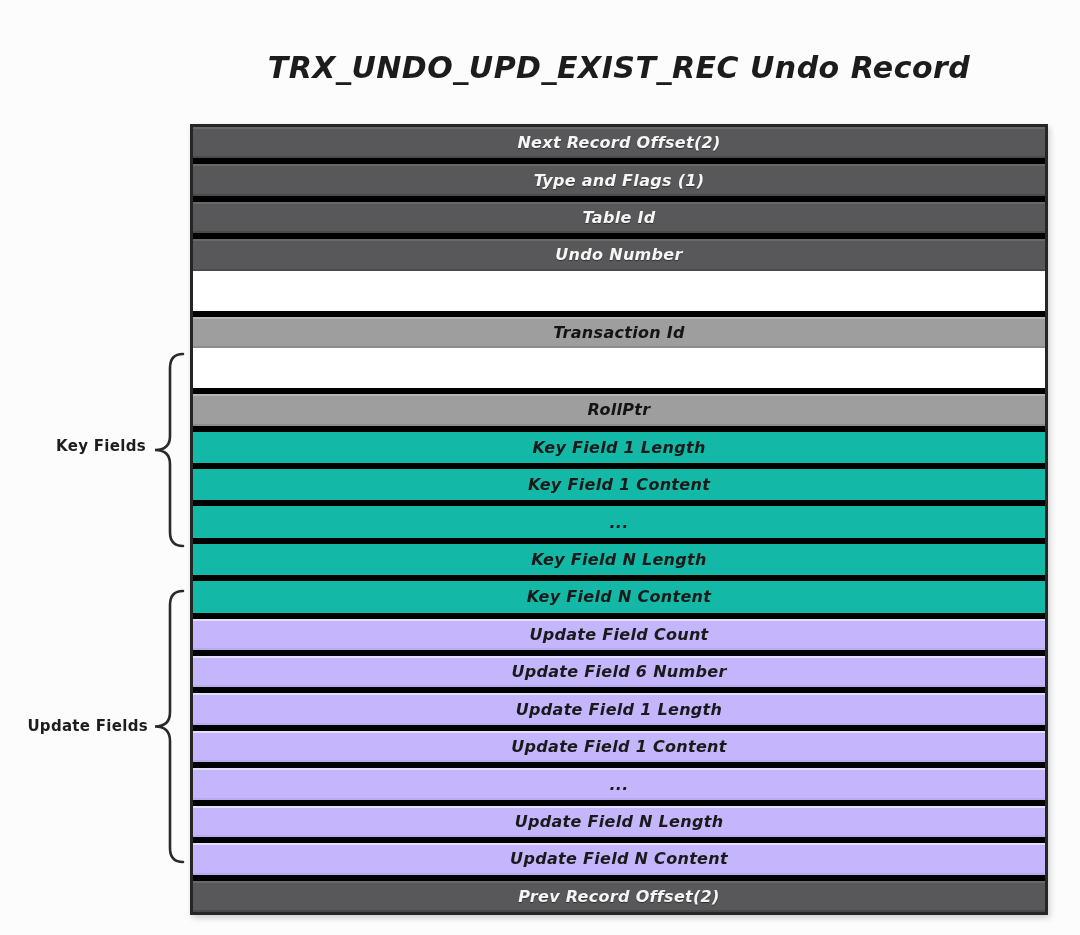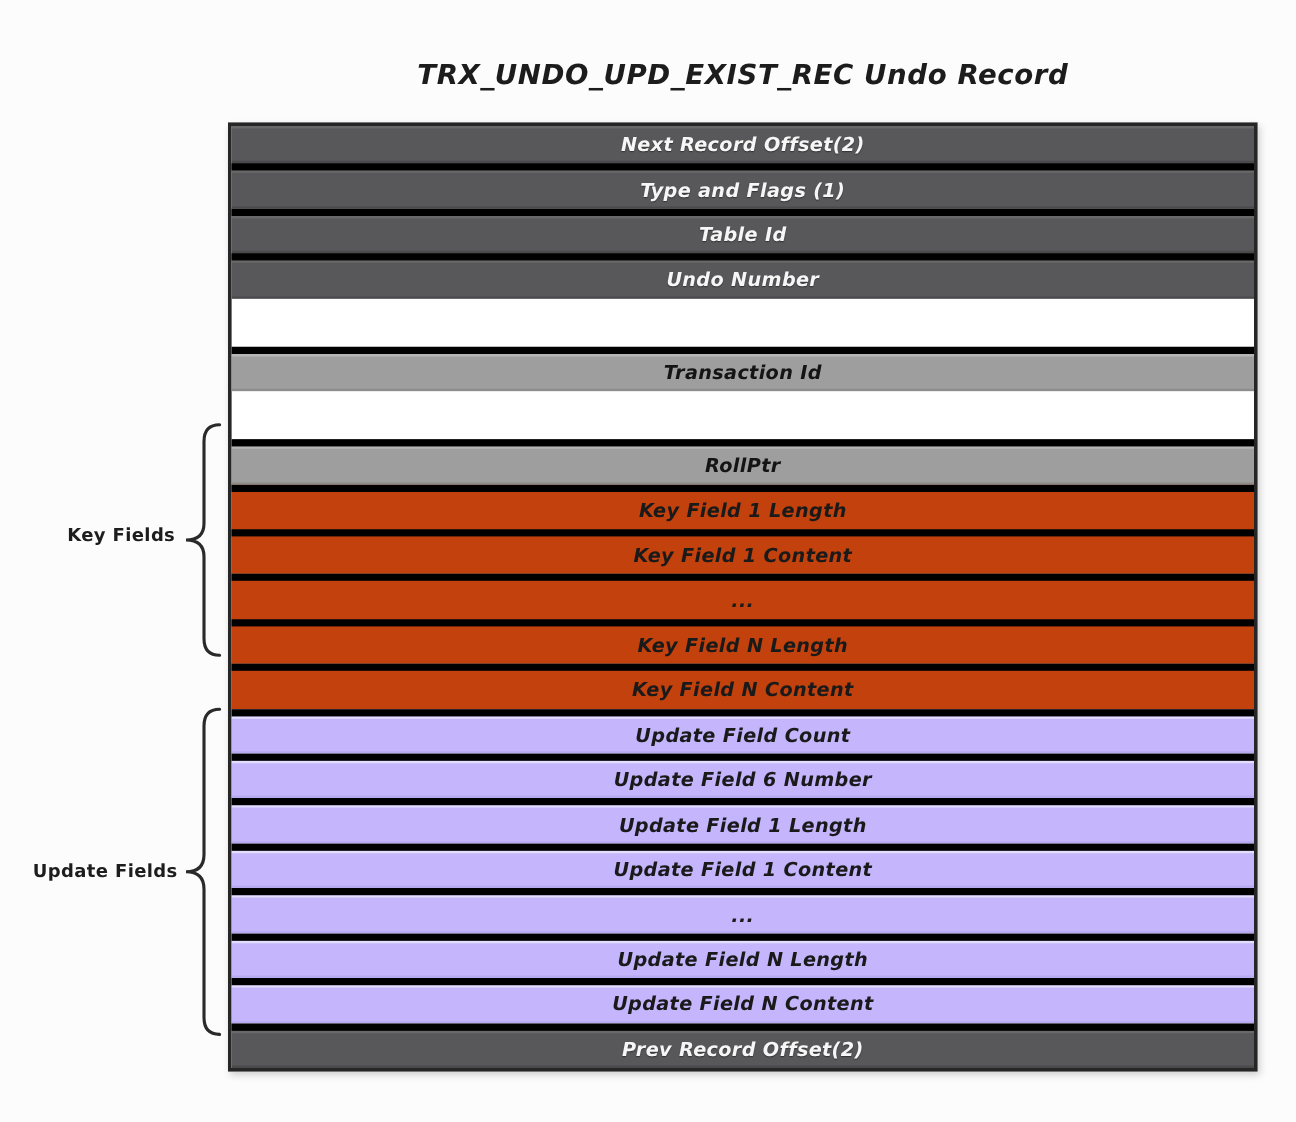--- a/index.html
+++ b/index.html
@@ -8,30 +8,30 @@
     font-family: "DejaVu Sans", "Liberation Sans", sans-serif;
     position: relative;
     color: #1d1d1d;
   }
   .diagram-title {
     position: absolute;
     left: 190px;
     top: 50px;
     width: 858px;
     text-align: center;
-    font-size: 23px;
+    font-size: 30px;
     font-weight: 700;
     font-style: italic;
     letter-spacing: 0.5px;
     color: #1c1c1c;
   }
   .record-box {
     position: absolute;
     left: 190px;
-    top: 102px;
+    top: 124px;
     width: 858px;
     height: 791px;
     border: 3px solid #262626;
     display: flex;
     flex-direction: column;
     background: #fff;
     box-shadow: 2px 3px 6px rgba(0,0,0,0.18);
   }
   .row {
     flex: 1;
@@ -51,21 +51,21 @@
     box-shadow: inset 0 2px 0 rgba(255,255,255,0.10), inset 0 -2px 0 rgba(0,0,0,0.15);
     text-shadow: 0 1px 1px rgba(0,0,0,0.45);
   }
   .row.medium {
     background: #9e9e9e;
     color: #141414;
     box-shadow: inset 0 2px 0 rgba(255,255,255,0.25), inset 0 -2px 0 rgba(0,0,0,0.10);
     margin-top: 40px;
   }
   .row.white {
-    background: #c2410c;
+    background: #14b8a6;
     color: #1a1a1a;
   }
   .row.light {
     background: #c4b5fd;
     color: #1a1a1a;
     box-shadow: inset 0 2px 0 rgba(255,255,255,0.55), inset 0 -2px 0 rgba(0,0,0,0.06);
     font-style: italic;
   }
   .brace {
     position: absolute;

